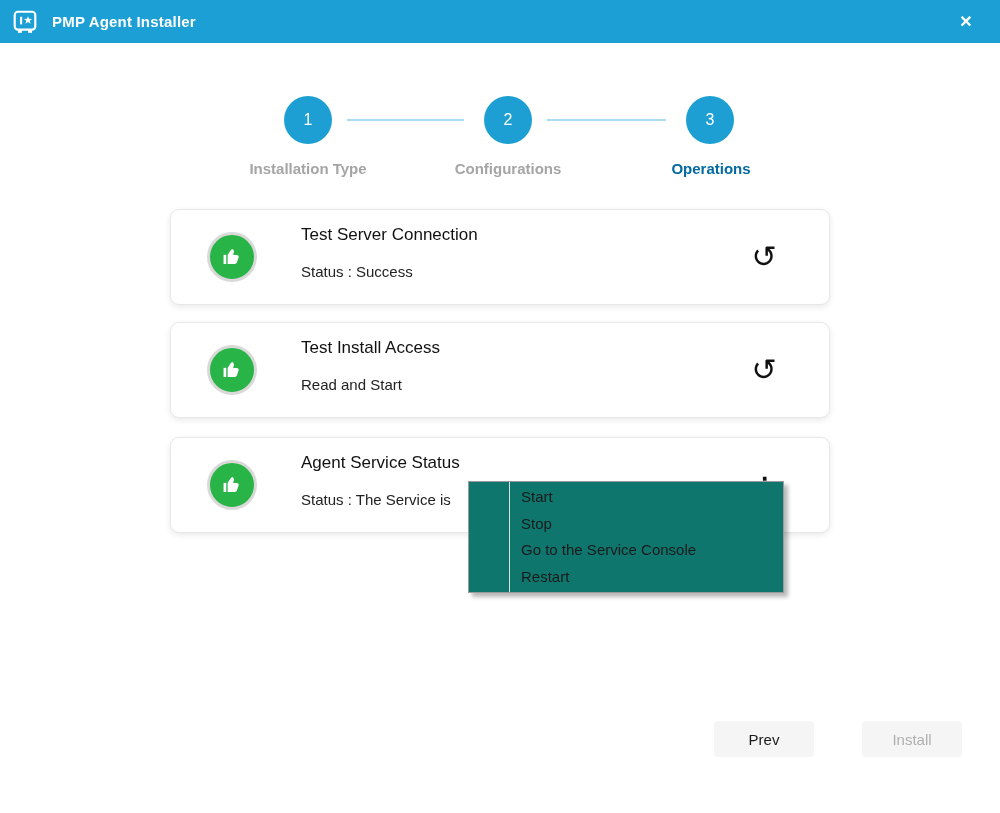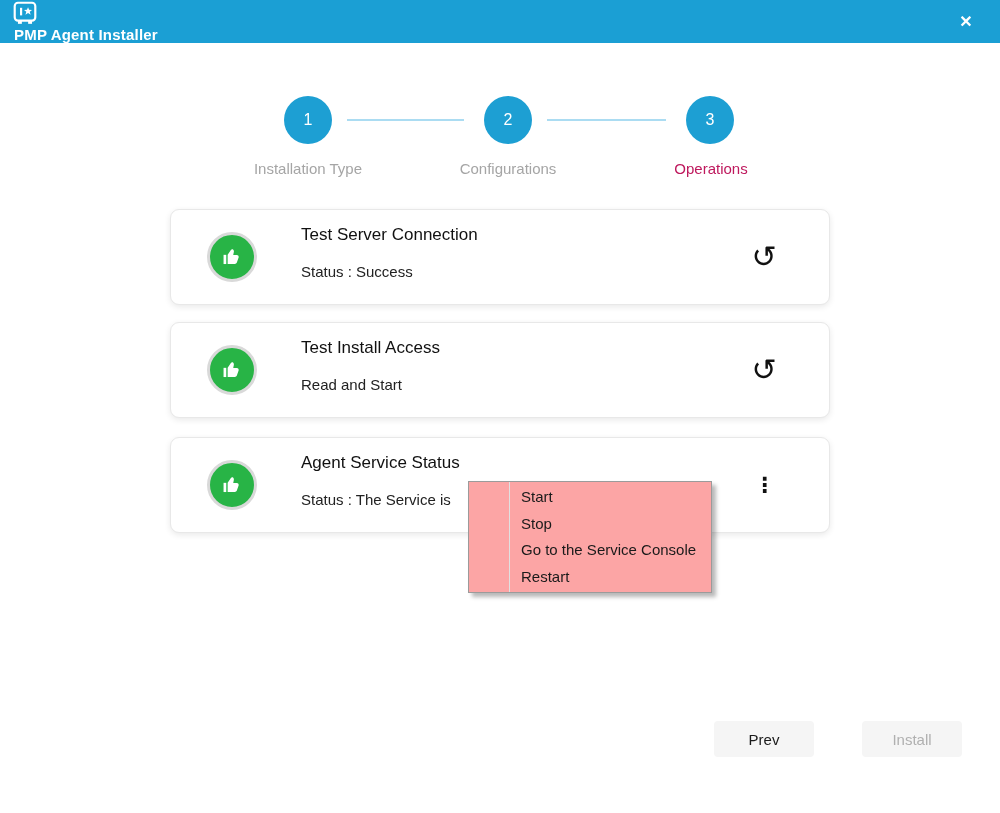--- a/index.html
+++ b/index.html
@@ -8,21 +8,21 @@
     font-family:"Liberation Sans", sans-serif;
     background:#ffffff;
     position:relative;
     overflow:hidden;
   }
 
   
   .titlebar {
     position:absolute; top:0; left:0; width:1000px; height:43px;
     background:#1b9fd4;
-    display:flex; flex-direction:column;
+    display:flex; align-items:center;
   }
   .app-icon { margin-left:12px; display:flex; align-items:center; }
   .titlebar-title {
     color:#fff; font-weight:bold; font-size:15px; margin-left:14px;
     letter-spacing:0.2px;
   }
   .close-btn {
     position:absolute; right:8px; top:0; width:52px; height:43px;
     background:transparent; border:none; color:#fff;
     font-size:16px; font-weight:bold; cursor:pointer;
@@ -37,26 +37,26 @@
   .step-circle {
     position:absolute; top:96px; width:48px; height:48px; border-radius:50%;
     background:#1d9fd3; color:#fff; font-size:16px;
     display:flex; align-items:center; justify-content:center;
   }
   .step-circle.s1 { left:284px; }
   .step-circle.s2 { left:484px; }
   .step-circle.s3 { left:686px; }
   .step-label {
     position:absolute; top:160px; transform:translateX(-50%);
-    font-size:15px; font-weight:normal; color:#a5a5a5; white-space:nowrap;
+    font-size:15px; font-weight:bold; color:#a5a5a5; white-space:nowrap;
   }
   .step-label.l1 { left:308px; }
   .step-label.l2 { left:508px; }
   .step-label.l3 { left:711px; }
-  .step-label.active { color:#be185d; }
+  .step-label.active { color:#0369a1; }
 
   
   .card {
     position:absolute; left:170px; width:660px; height:96px;
     background:#fff; border:1px solid #e8e8e8; border-radius:9px;
     box-shadow:0 2px 6px rgba(0,0,0,0.09);
   }
   .card.card1 { top:209px; }
   .card.card2 { top:322px; }
   .card.card3 { top:437px;padding-left:20px; }
@@ -82,22 +82,22 @@
   }
   .action-kebab {
     position:absolute; right:55px; top:50%; transform:translateY(-50%);
     width:20px; text-align:center; font-size:21px; line-height:24px;
     font-weight:bold; color:#111; cursor:pointer; user-select:none;
     font-family:"DejaVu Sans", sans-serif;
   }
 
   
   .context-menu {
-    position:absolute; left:468px; top:481px; width:244px;
-    background:#fca5a5; border:1px solid #9b9b9b;
+    position:absolute; left:468px; top:481px; width:316px;
+    background:#0f766e; border:1px solid #9b9b9b;
     box-shadow:4px 4px 4px rgba(0,0,0,0.28);
     padding:2px 0; z-index:20;
   }
   .context-menu::before {
     content:""; position:absolute; left:40px; top:0; bottom:0;
     width:1px; background:#e0e0e0;
   }
   .menu-item {
     height:26.5px; line-height:26.5px; padding-left:52px;
     font-size:15px; color:#1a1a1a; cursor:pointer; white-space:nowrap;

